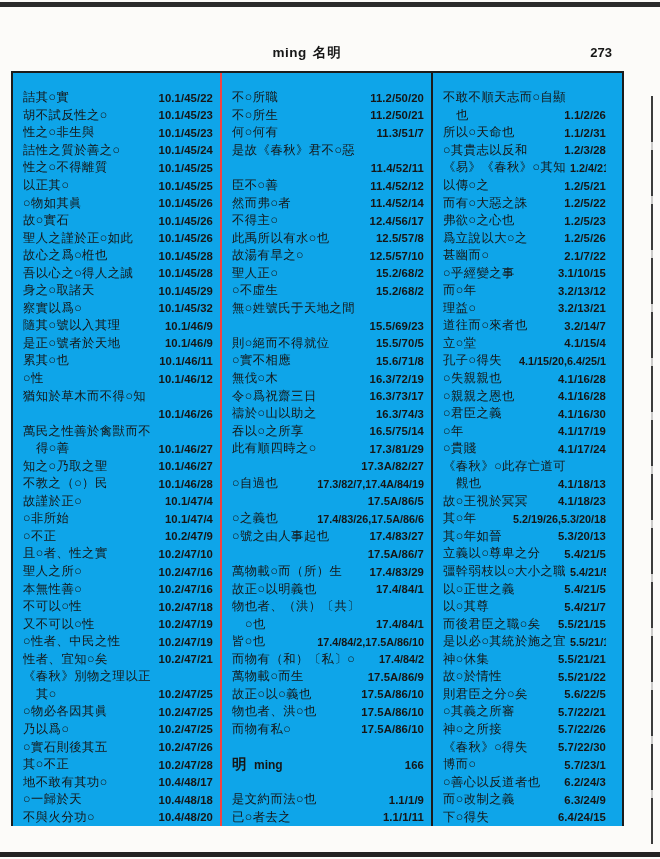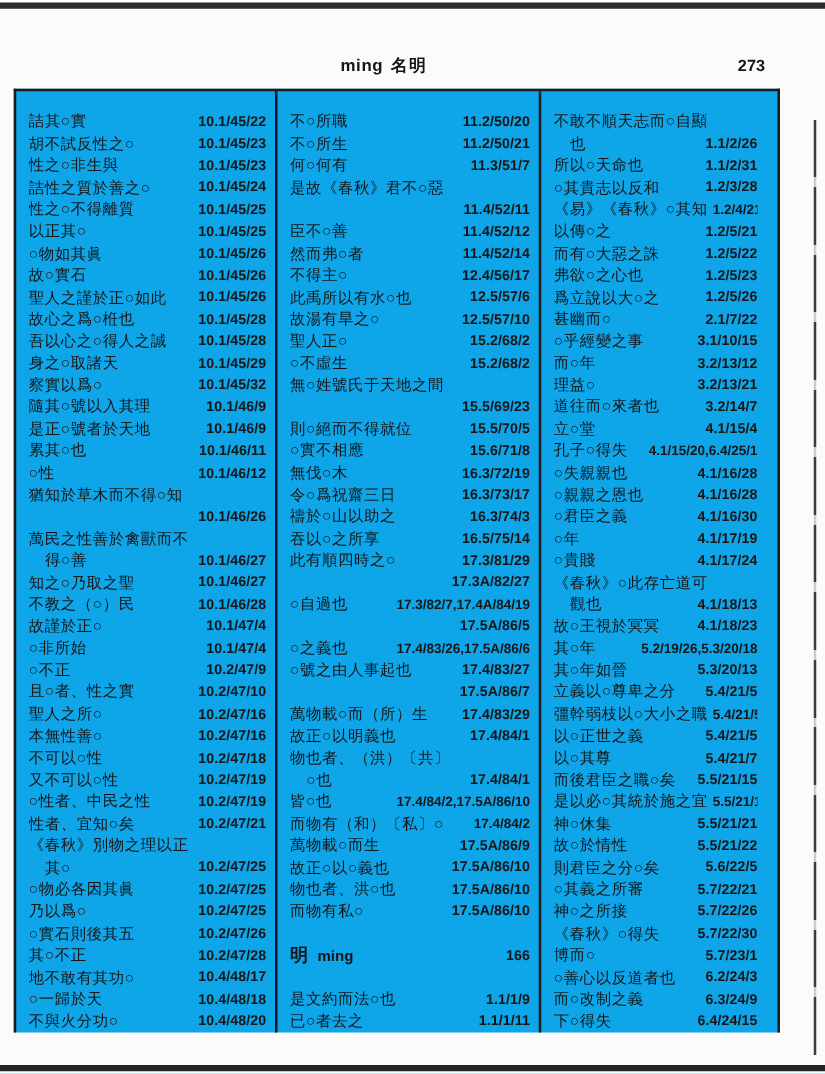--- a/index.html
+++ b/index.html
@@ -21,21 +21,21 @@
   }
   .rh-title .cjk{font-family:"Liberation Serif","DejaVu Serif",serif;margin-left:6px;letter-spacing:1px;}
   .rh-page{position:absolute;right:48px;top:1px;font-size:13px;font-weight:700;}
   .index-box{
     position:absolute;left:11px;top:71px;width:613px;height:755px;
     box-sizing:border-box;border:2px solid #1c1c1c;border-bottom:none;
     display:flex;background:#0ea5e9;
   }
   .index-col{box-sizing:border-box;padding:16px 7px 0 10px;overflow:hidden;}
   .col0{width:207px;}
-  .col1{width:211px;border-left:2px solid #0f172a;}
+  .col1{width:211px;border-left:2px solid #ef4444;}
   .col2{flex:1;border-left:2px solid #1c1c1c;padding-right:16px;}
   .row{height:17.56px;display:flex;align-items:center;justify-content:space-between;overflow:hidden;}
   .row.indent{padding-left:13px;}
   .term{
     font-family:"Liberation Serif","DejaVu Serif",serif;
     font-size:12.3px;letter-spacing:.5px;white-space:nowrap;flex-shrink:1;
   }
   .ref{
     font-size:11.3px;font-weight:700;letter-spacing:.1px;white-space:nowrap;
     margin-left:4px;text-align:right;flex-shrink:0;
@@ -264,21 +264,21 @@
         <div class="row">
           <span class="term">然而弗○者</span>
           <span class="ref">11.4/52/14</span>
         </div>
         <div class="row">
           <span class="term">不得主○</span>
           <span class="ref">12.4/56/17</span>
         </div>
         <div class="row">
           <span class="term">此禹所以有水○也</span>
-          <span class="ref">12.5/57/6</span>
+          <span class="ref">12.5/57/8</span>
         </div>
         <div class="row">
           <span class="term">故湯有旱之○</span>
           <span class="ref">12.5/57/10</span>
         </div>
         <div class="row">
           <span class="term">聖人正○</span>
           <span class="ref">15.2/68/2</span>
         </div>
         <div class="row">

